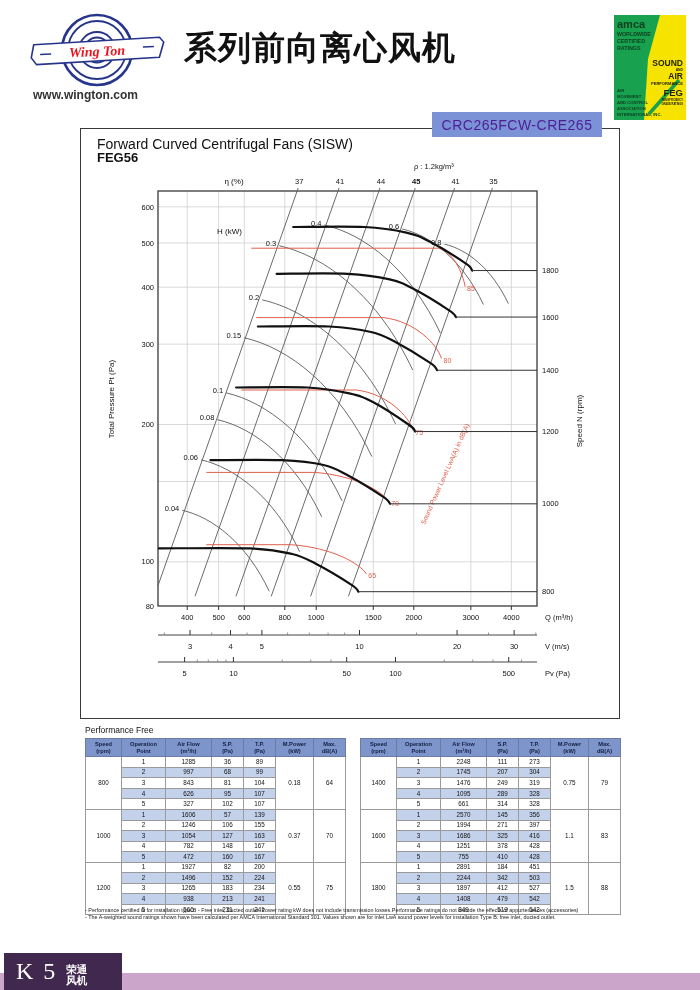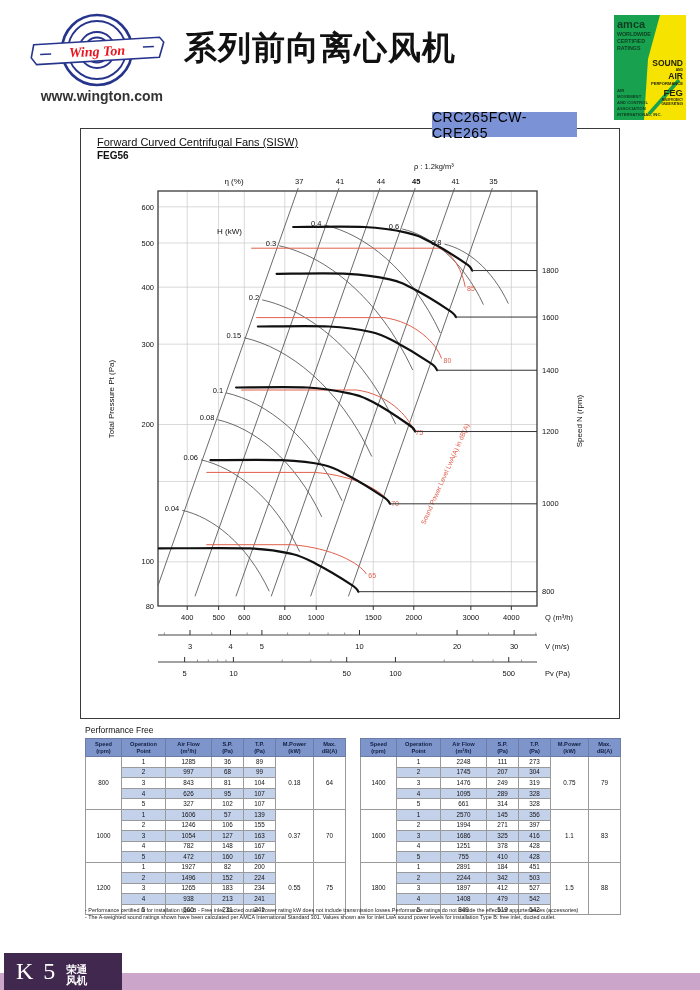--- a/index.html
+++ b/index.html
@@ -1,33 +1,33 @@
 <!DOCTYPE html>
 <html><head>
 <meta charset="utf-8">
 <style>
   html,body{margin:0;padding:0;background:#888;}
   #page{position:relative;width:700px;height:990px;background:#fff;overflow:hidden;
         font-family:"Liberation Sans","DejaVu Sans",sans-serif;}
   
   #logo{position:absolute;left:28px;top:12px;width:140px;height:76px;}
-  #site{position:absolute;left:33px;top:88px;width:130px;text-align:right;
-        font-size:14px;font-weight:bold;color:#333;}
+  #site{position:absolute;left:33px;top:88px;width:130px;text-align:left;
+        font-size:12px;font-weight:bold;color:#333;}
   #title{position:absolute;left:172px;top:26px;display:flex;align-items:baseline;height:52px;}
   #title .red{color:#e60012;font-size:37px;font-weight:bold;letter-spacing:1px;}
   #title .cn{color:#111;font-size:33px;font-weight:bold;margin-left:12px;letter-spacing:1px;}
   #amca{position:absolute;left:614px;top:15px;width:72px;height:105px;}
-  #model-badge{position:absolute;left:432px;top:112px;width:145px;height:25px;background:#7b93d6;
-        color:#000000;font-size:14px;letter-spacing:.5px;display:flex;align-items:center;
+  #model-badge{position:absolute;left:432px;top:112px;width:170px;height:25px;background:#7b93d6;
+        color:#4c1d95;font-size:14px;letter-spacing:.5px;display:flex;align-items:center;
         justify-content:center;z-index:3;}
   
   #figure-box{position:absolute;left:80px;top:128px;width:538px;height:589px;
         border:1.5px solid #3a3a3a;background:#fff;}
-  #fig-subtitle{position:absolute;left:16px;top:7px;font-size:11px;color:#111;text-decoration:underline;}
-  #fig-model{position:absolute;left:16px;top:21px;font-size:10px;font-weight:bold;color:#111;}
+  #fig-subtitle{position:absolute;left:16px;top:7px;font-size:14px;color:#111;}
+  #fig-model{position:absolute;left:16px;top:21px;font-size:13px;font-weight:bold;color:#111;}
   #fan-svg{position:absolute;left:0;top:0;width:538px;height:589px;}
   
   #perf-title{position:absolute;left:85px;top:725px;font-size:8.5px;color:#111;}
   .tbl-wrap{position:absolute;top:738px;}
   #tbl-left{left:85px;} #tbl-right{left:360px;}
   .ptable{width:260px;border-collapse:collapse;table-layout:fixed;border:1px solid #444;}
   .ptable th{background:#7e95cc;color:#121f40;font-size:5.7px;font-weight:bold;line-height:1.25;
         padding:1.5px 0;border:0.6px solid #6d7ca6;white-space:pre-line;text-align:center;}
   .ptable td{font-size:6.3px;text-align:center;height:9.55px;padding:0;line-height:1;
         border:0.6px solid #9a9a9a;color:#111;background:#fff;}

